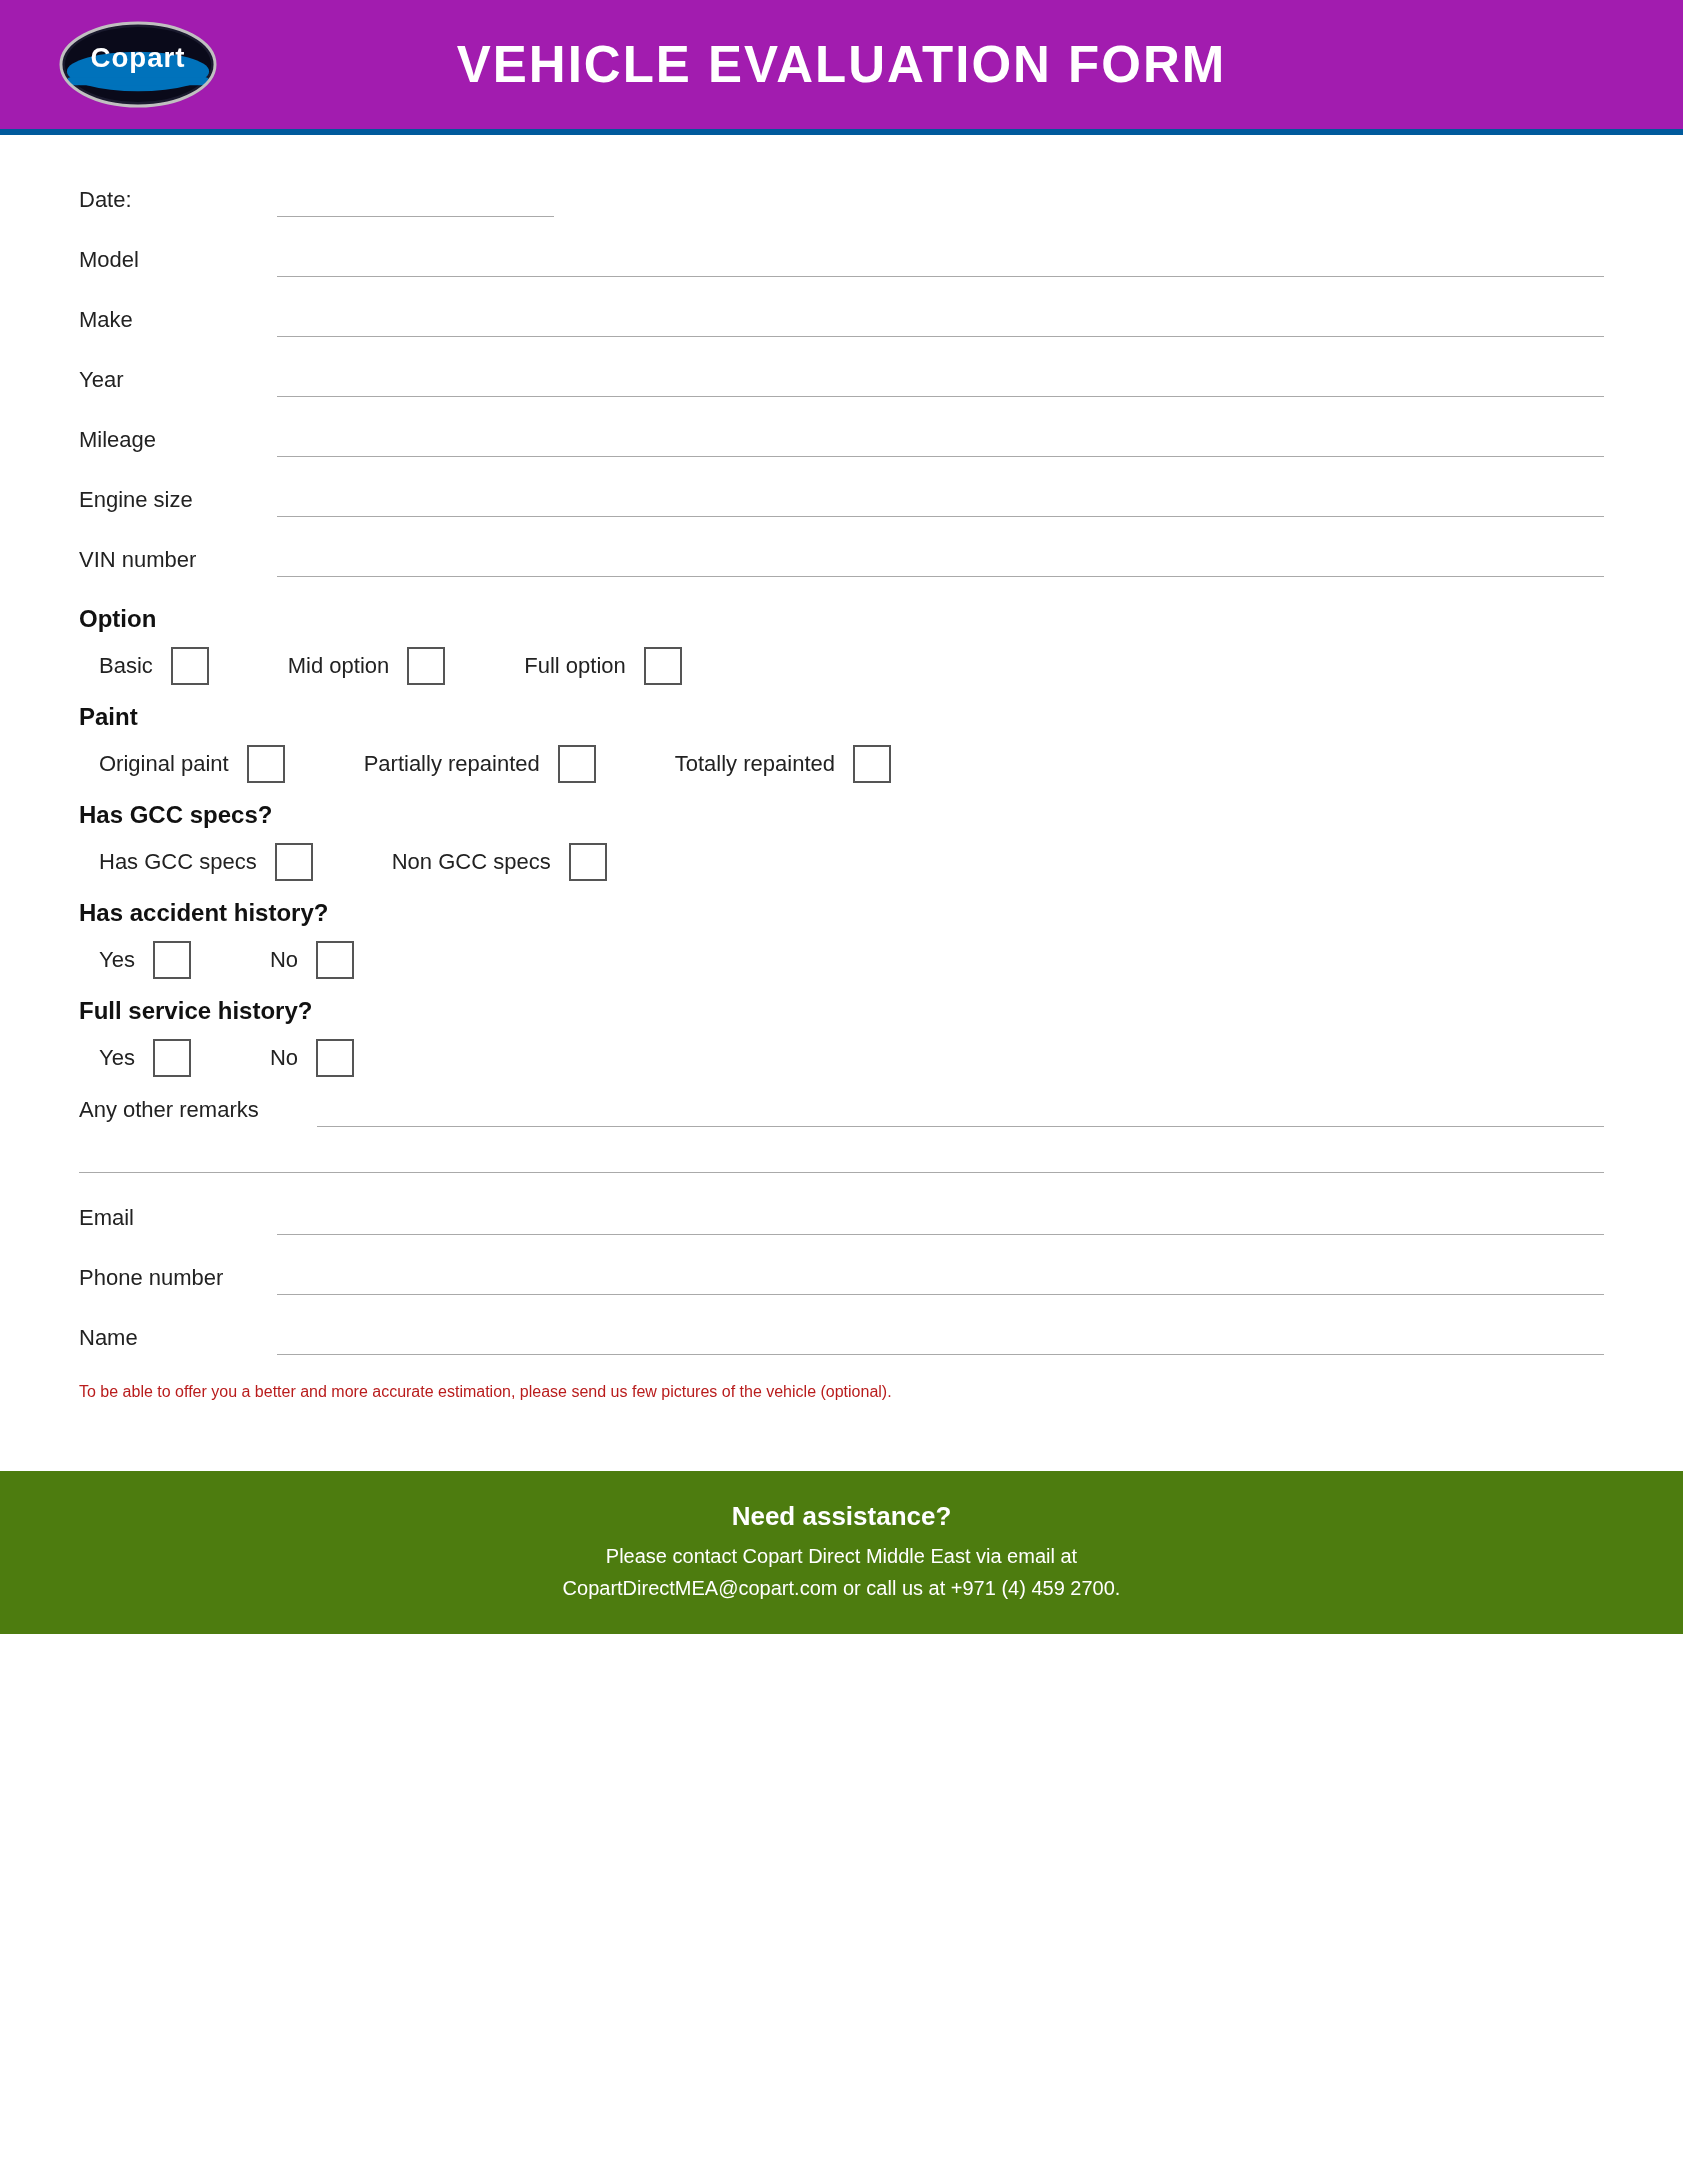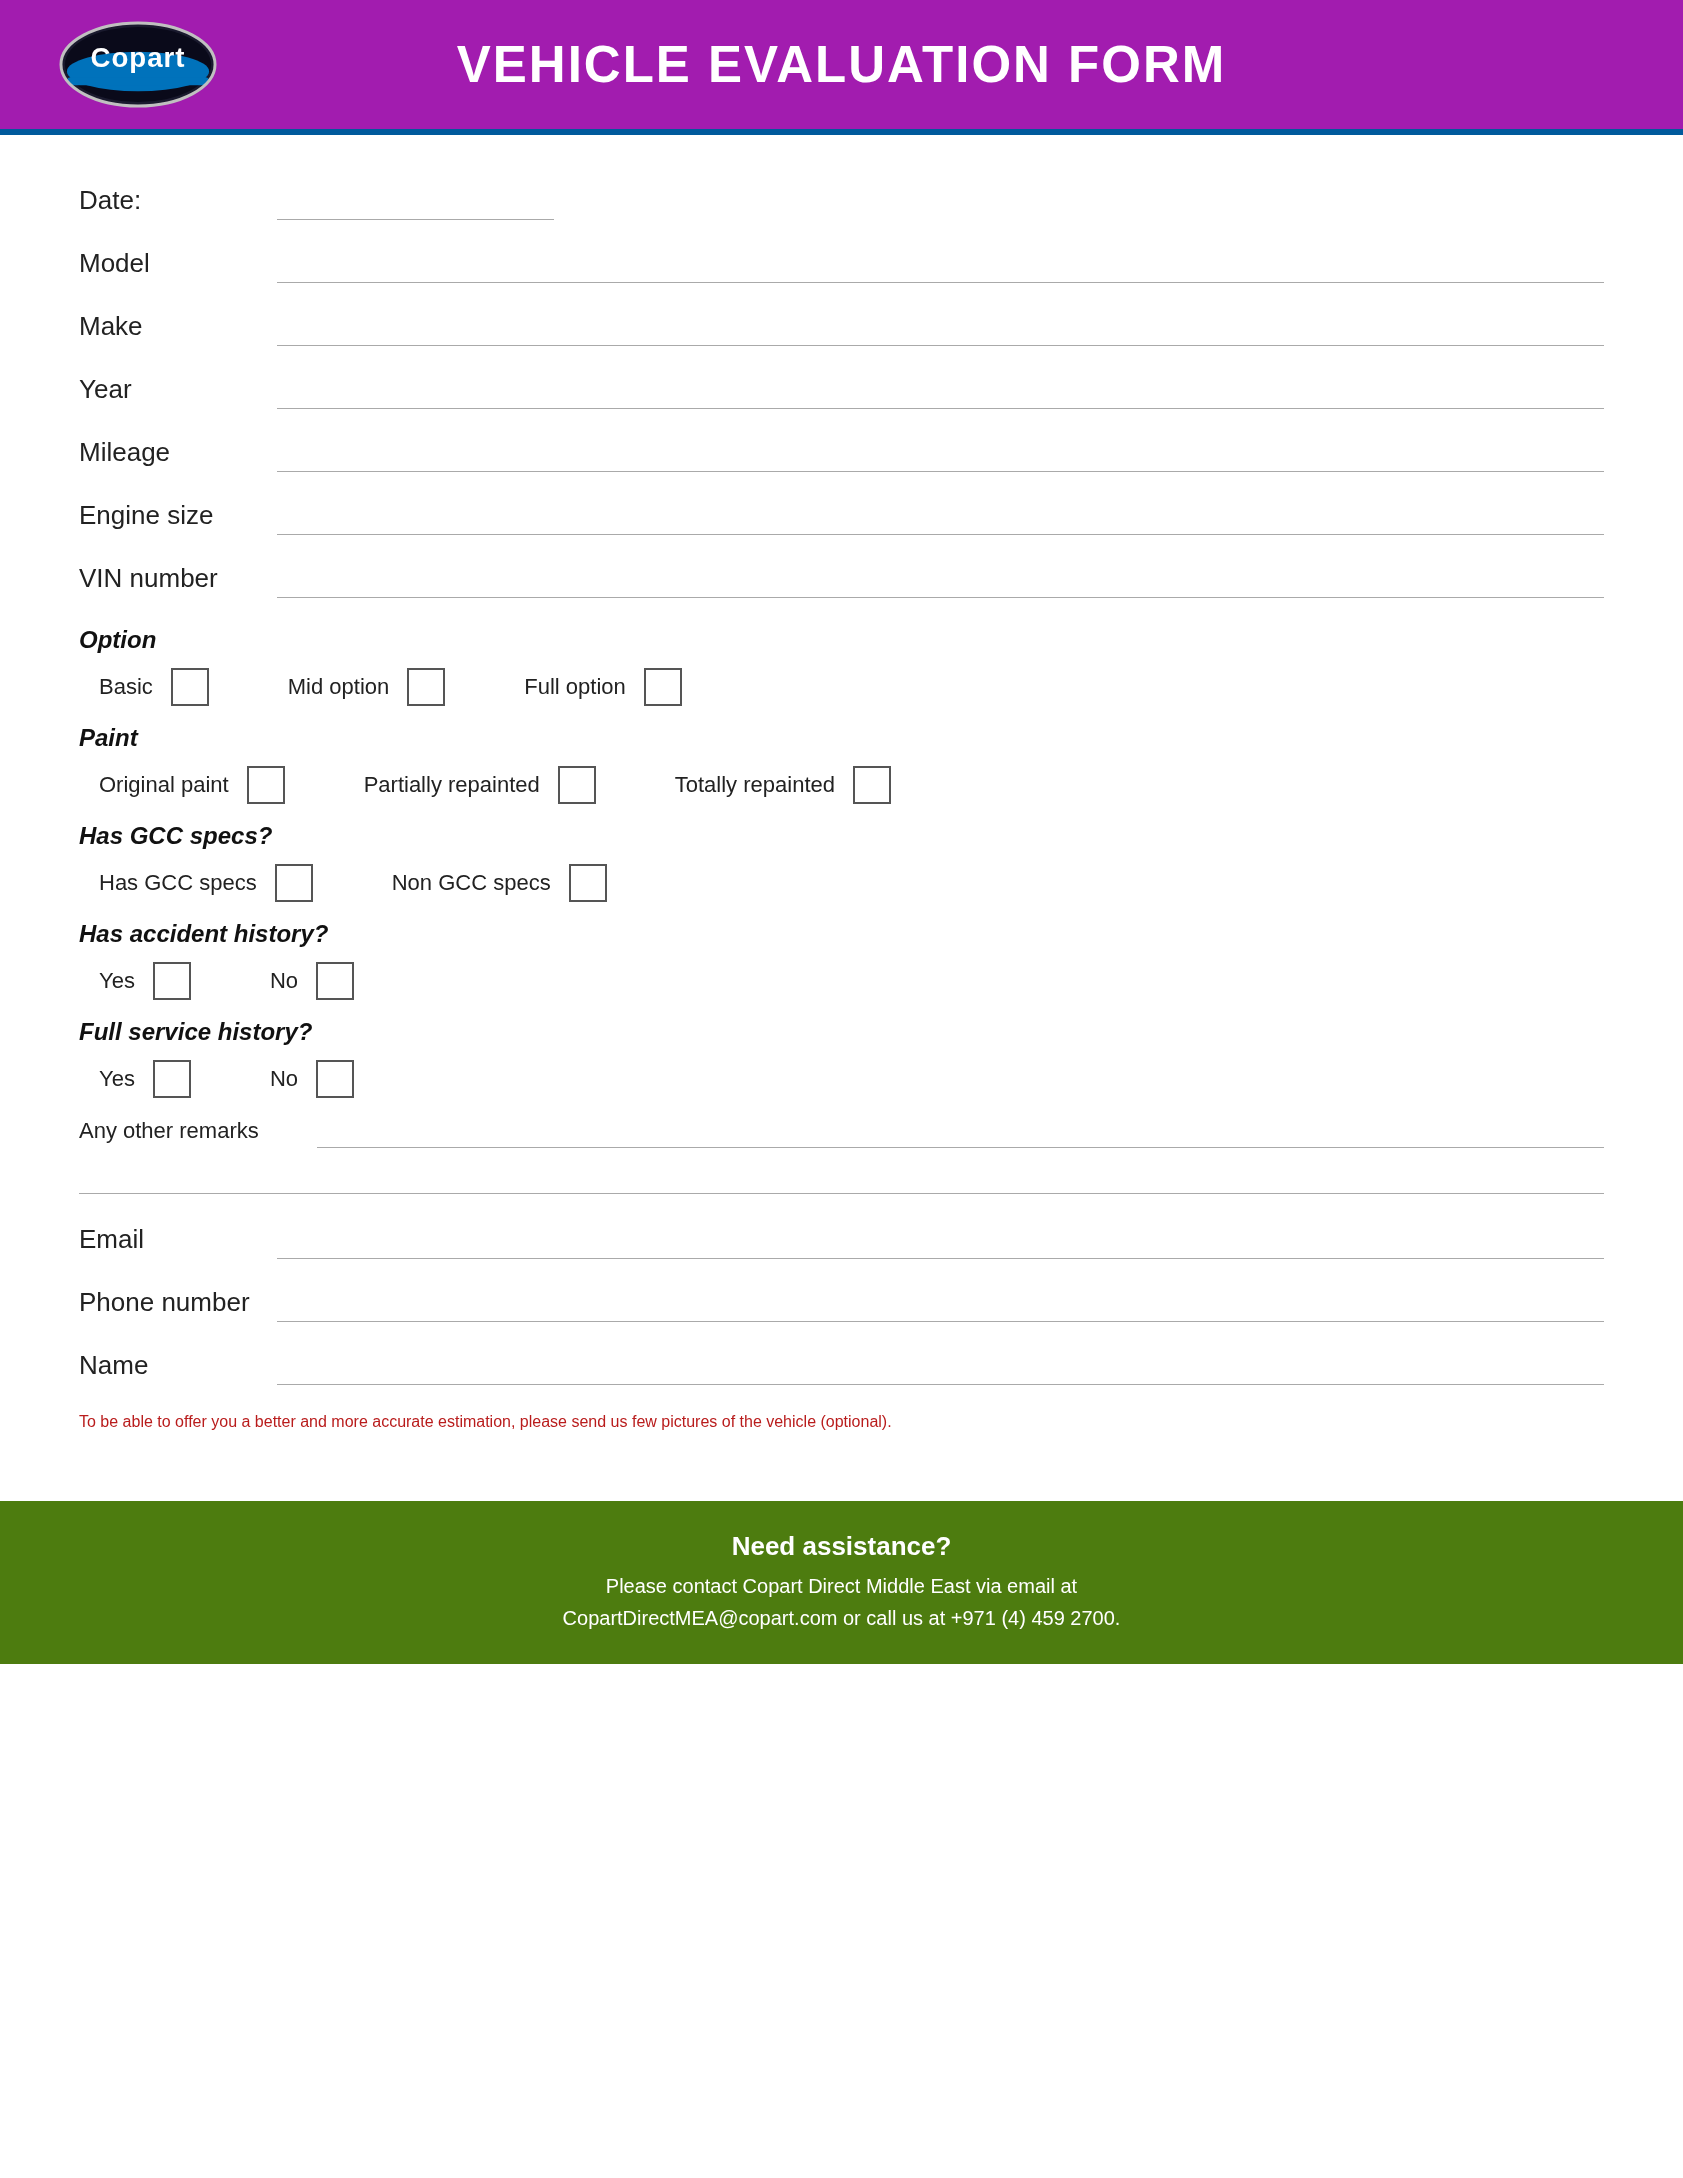--- a/index.html
+++ b/index.html
@@ -49,21 +49,21 @@
       padding: 50px 79px 40px 79px;
     }
 
     
     .field-row {
       display: flex;
       align-items: flex-end;
       margin-bottom: 28px;
     }
     .field-label {
-      font-size: 26px;
+      font-size: 22px;
       color: #222;
       min-width: 198px;
       padding-bottom: 4px;
     }
     .field-line {
       flex: 1;
       border: none;
       border-bottom: 1.5px solid #aaa;
       height: 32px;
       font-size: 20px;
@@ -81,21 +81,20 @@
       flex: none;
     }
 
     
     .section-header {
       font-size: 24px;
       font-weight: 700;
       color: #111;
       margin-top: 10px;
       margin-bottom: 14px;
-      font-style: italic;
     }
 
     
     .option-row {
       display: flex;
       align-items: center;
       margin-bottom: 18px;
       margin-left: 20px;
     }
     .option-item {

